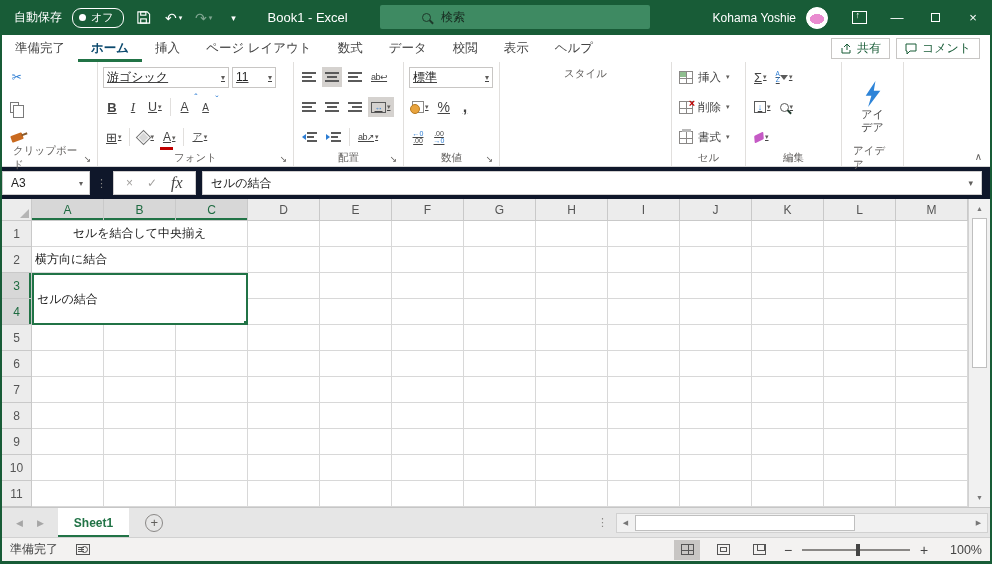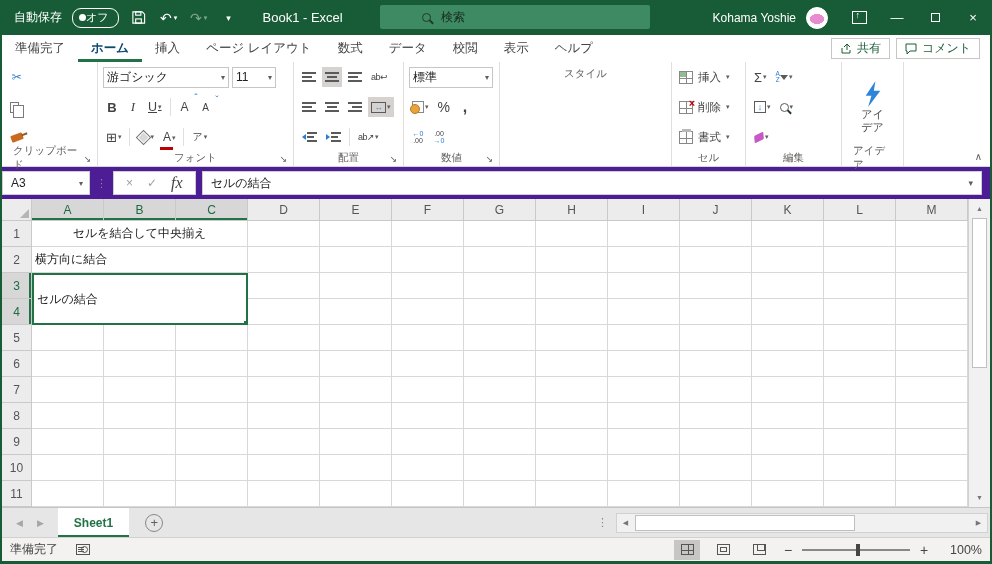--- a/index.html
+++ b/index.html
@@ -2,21 +2,21 @@
 <html lang="ja"><head>
 <meta charset="utf-8">
 <style>
   * { margin:0; padding:0; box-sizing:border-box; }
   html,body { width:992px; height:564px; font-family:"Liberation Sans","DejaVu Sans",sans-serif; }
   .window { width:992px; height:564px; display:flex; flex-direction:column; border-left:2px solid #185C37; border-right:2px solid #185C37; background:#fff; overflow:hidden; }
 
   
   .titlebar { height:35px; background:#185C37; color:#fff; display:flex; align-items:center; position:relative; flex:none; font-size:12px; }
   .tb-left { display:flex; align-items:center; gap:10px; padding-left:12px; }
-  .autosave-pill { display:inline-flex; align-items:center; border:1px solid #fff; border-radius:9px; padding:1px 9px 2px 6px; font-size:11px; cursor:pointer; }
+  .autosave-pill { display:inline-flex; align-items:center; gap:5px; border:1px solid #fff; border-radius:9px; padding:1px 9px 2px 6px; font-size:11px; cursor:pointer; }
   .autosave-pill .dot { width:7px; height:7px; border-radius:50%; background:#fff; display:inline-block; }
   .tb-btn { display:inline-flex; align-items:center; justify-content:center; min-width:20px; height:26px; cursor:pointer; font-size:14px; }
   .tb-btn .chv { font-size:7px; margin-left:2px; }
   .dim { opacity:.45; }
   .tb-title { font-size:13px; margin-left:14px; white-space:nowrap; }
   .searchbox { position:absolute; left:378px; top:5px; width:270px; height:24px; background:#3E8A62; border-radius:2px; display:flex; align-items:center; gap:10px; padding-left:42px; color:#17291F; font-size:12px; cursor:text; }
   .mag { width:9px; height:9px; border:1.5px solid #1E3A2B; border-radius:50%; position:relative; display:inline-block; }
   .mag::after { content:""; position:absolute; width:5px; height:1.5px; background:#1E3A2B; transform:rotate(45deg); right:-4px; bottom:-2px; }
   .tb-right { margin-left:auto; display:flex; align-items:center; gap:4px; height:35px; }
   .tb-right .uname { font-size:12px; margin-right:6px; }
@@ -33,21 +33,21 @@
   .tabrow-right { margin-left:auto; display:flex; align-items:center; gap:6px; padding-right:10px; }
   .pillbtn { border:1px solid #C8C6C4; background:#fff; color:#185C37; font-size:12px; height:21px; display:inline-flex; align-items:center; gap:5px; padding:0 8px; cursor:pointer; }
 
   
   .ribbon { height:105px; background:#fff; border-bottom:1px solid #D6D6D6; display:flex; flex:none; position:relative; font-size:11.5px; color:#444; }
   .rgroup { border-right:1px solid #E1DFDD; display:flex; flex-direction:column; padding:3px 3px 0 3px; }
   .rg-body { flex:1; display:flex; gap:4px; padding:1px 2px; }
   .rg-label { height:17px; font-size:10.5px; color:#605E5C; display:flex; align-items:center; justify-content:center; position:relative; padding:0 8px; }
   .dl { position:absolute; right:1px; bottom:2px; font-size:9px; color:#605E5C; cursor:pointer; width:11px; height:11px; line-height:11px; text-align:center; border:1px solid transparent; }
   .col3 { display:flex; flex-direction:column; justify-content:space-between; }
-  .rrow { display:flex; align-items:center; gap:3px; height:22px; }
+  .rrow { display:flex; align-items:center; gap:3px; height:22px;text-decoration:underline; }
   .ibtn { display:inline-flex; align-items:center; justify-content:center; min-width:18px; height:20px; padding:0 2px; cursor:pointer; border:1px solid transparent; color:#444; }
   .ibtn .chv { font-size:7px; color:#605E5C; margin-left:1px; }
   .hl { background:#D5D2CF; }
   .vdiv { width:1px; height:18px; background:#E1DFDD; margin:0 2px; }
 
   
   .bigbtn { width:52px; display:flex; flex-direction:column; align-items:center; justify-content:center; gap:2px; cursor:pointer; padding-top:2px; }
   .clipboard { width:20px; height:25px; border:1.5px solid #B98A57; border-radius:2px; background:#F6EDE2; position:relative; }
   .clipboard::before { content:""; position:absolute; left:4px; top:-3px; width:9px; height:4px; background:#C99B63; border-radius:1px; }
   .clipboard::after { content:""; position:absolute; right:-4px; bottom:-2px; width:12px; height:15px; background:#fff; border:1px solid #8A8886; }
@@ -108,21 +108,21 @@
   .sortic { display:inline-flex; flex-direction:column; align-items:center; font-size:6.5px; line-height:6px; color:#2B7CD3; }
   .funnel { width:0; height:0; border-left:4px solid transparent; border-right:4px solid transparent; border-top:5px solid #5A5A5A; margin-top:1px; }
   .fillbox { width:12px; height:12px; border:1px solid #5A5A5A; display:inline-flex; align-items:center; justify-content:center; font-size:9px; color:#2B7CD3; }
   .eraser { width:10px; height:7px; background:#C55AC5; transform:rotate(-25deg) skewX(-20deg); display:inline-block; border-radius:1px; }
 
   .ideasbtn { display:flex; flex-direction:column; align-items:center; justify-content:center; width:46px; cursor:pointer; gap:1px; }
   .ideasbtn .lbl { font-size:11px; color:#444; width:26px; text-align:center; line-height:13px; word-break:break-all; }
   .collapse { position:absolute; right:8px; bottom:4px; font-size:10px; color:#605E5C; cursor:pointer; }
 
   
-  .formularow { height:32px; background:#4c1d95; display:flex; align-items:center; padding:4px 8px 4px 0; gap:6px; flex:none; }
+  .formularow { height:32px; background:#0f172a; display:flex; align-items:center; padding:4px 8px 4px 0; gap:6px; flex:none; }
   .namebox { width:88px; height:24px; background:#fff; border:1px solid #D0CECE; margin-left:0; display:flex; align-items:center; font-size:12px; color:#222; padding-left:8px; }
   .namebox .chv { margin-left:auto; padding-right:6px; font-size:8px; color:#605E5C; cursor:pointer; }
   .fdots { color:#8A8886; font-size:11px; }
   .fxbox { height:24px; background:#fff; border:1px solid #D0CECE; display:flex; align-items:center; gap:14px; padding:0 12px; }
   .fxbox .g { color:#A19F9D; font-size:12px; cursor:default; }
   .fxbox .fx { color:#444; font-style:italic; font-family:"Liberation Serif",serif; cursor:pointer; }
   .formulafield { flex:1; height:24px; background:#fff; border:1px solid #D0CECE; display:flex; align-items:center; font-size:12px; color:#222; padding:0 8px; }
   .formulafield .chv { margin-left:auto; color:#605E5C; font-size:9px; cursor:pointer; }
 
   

